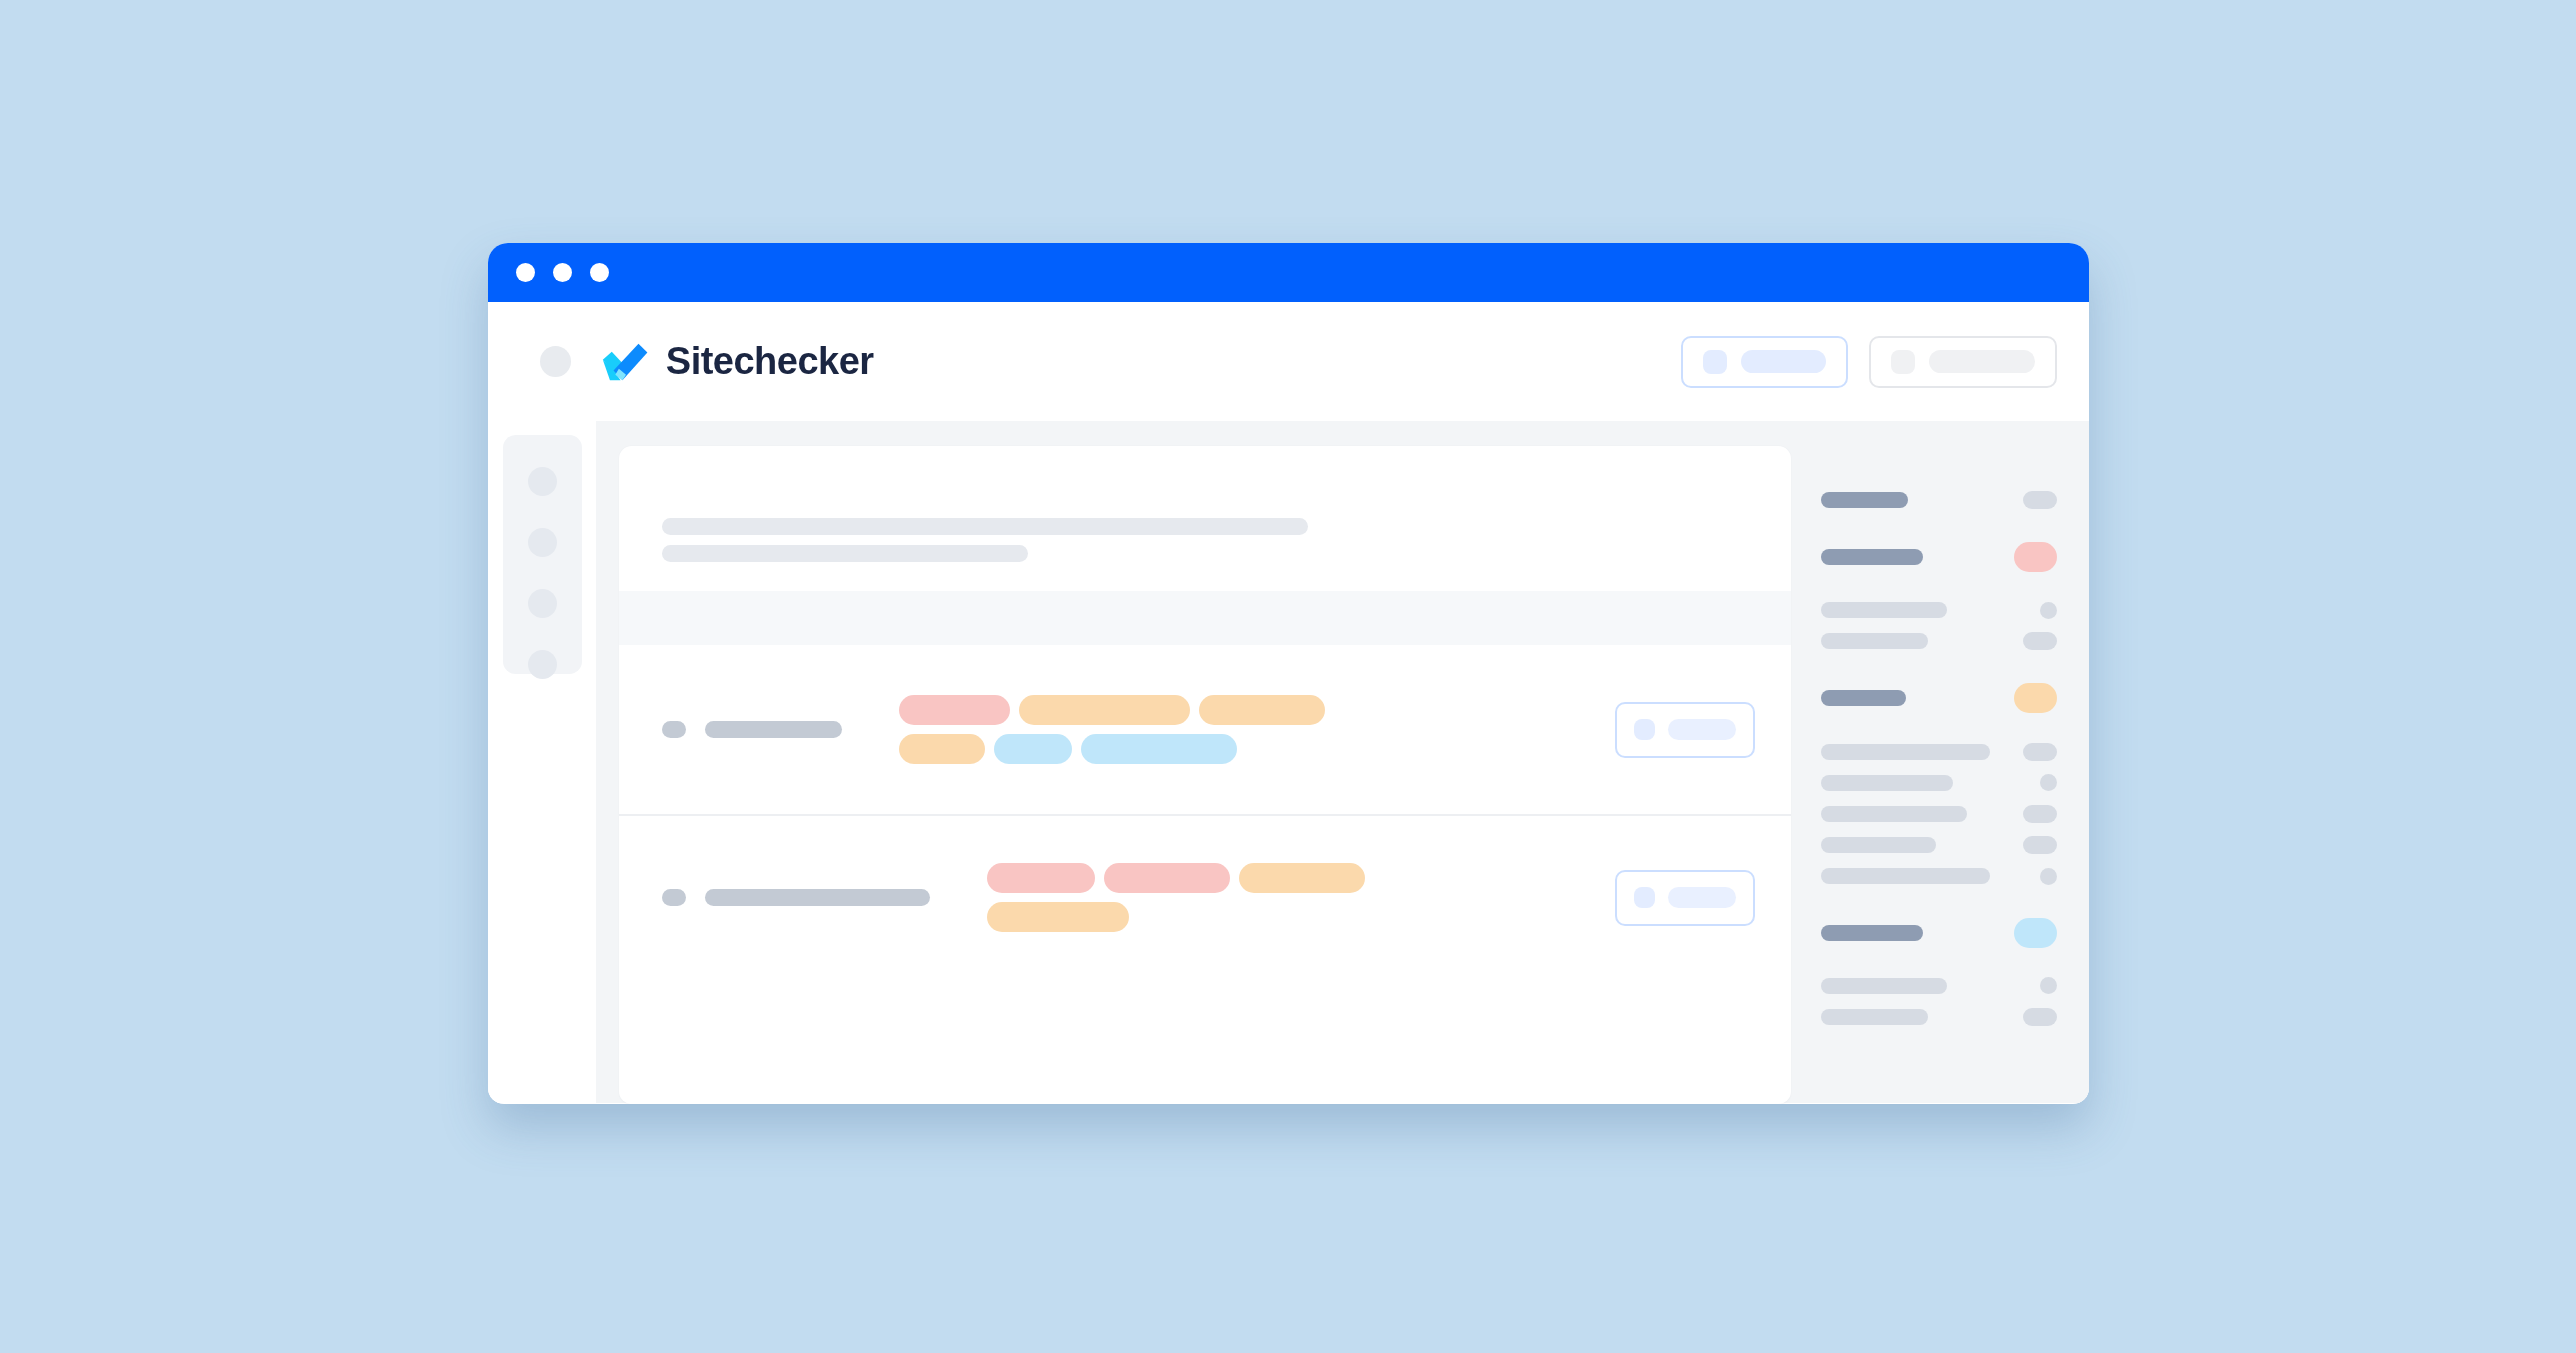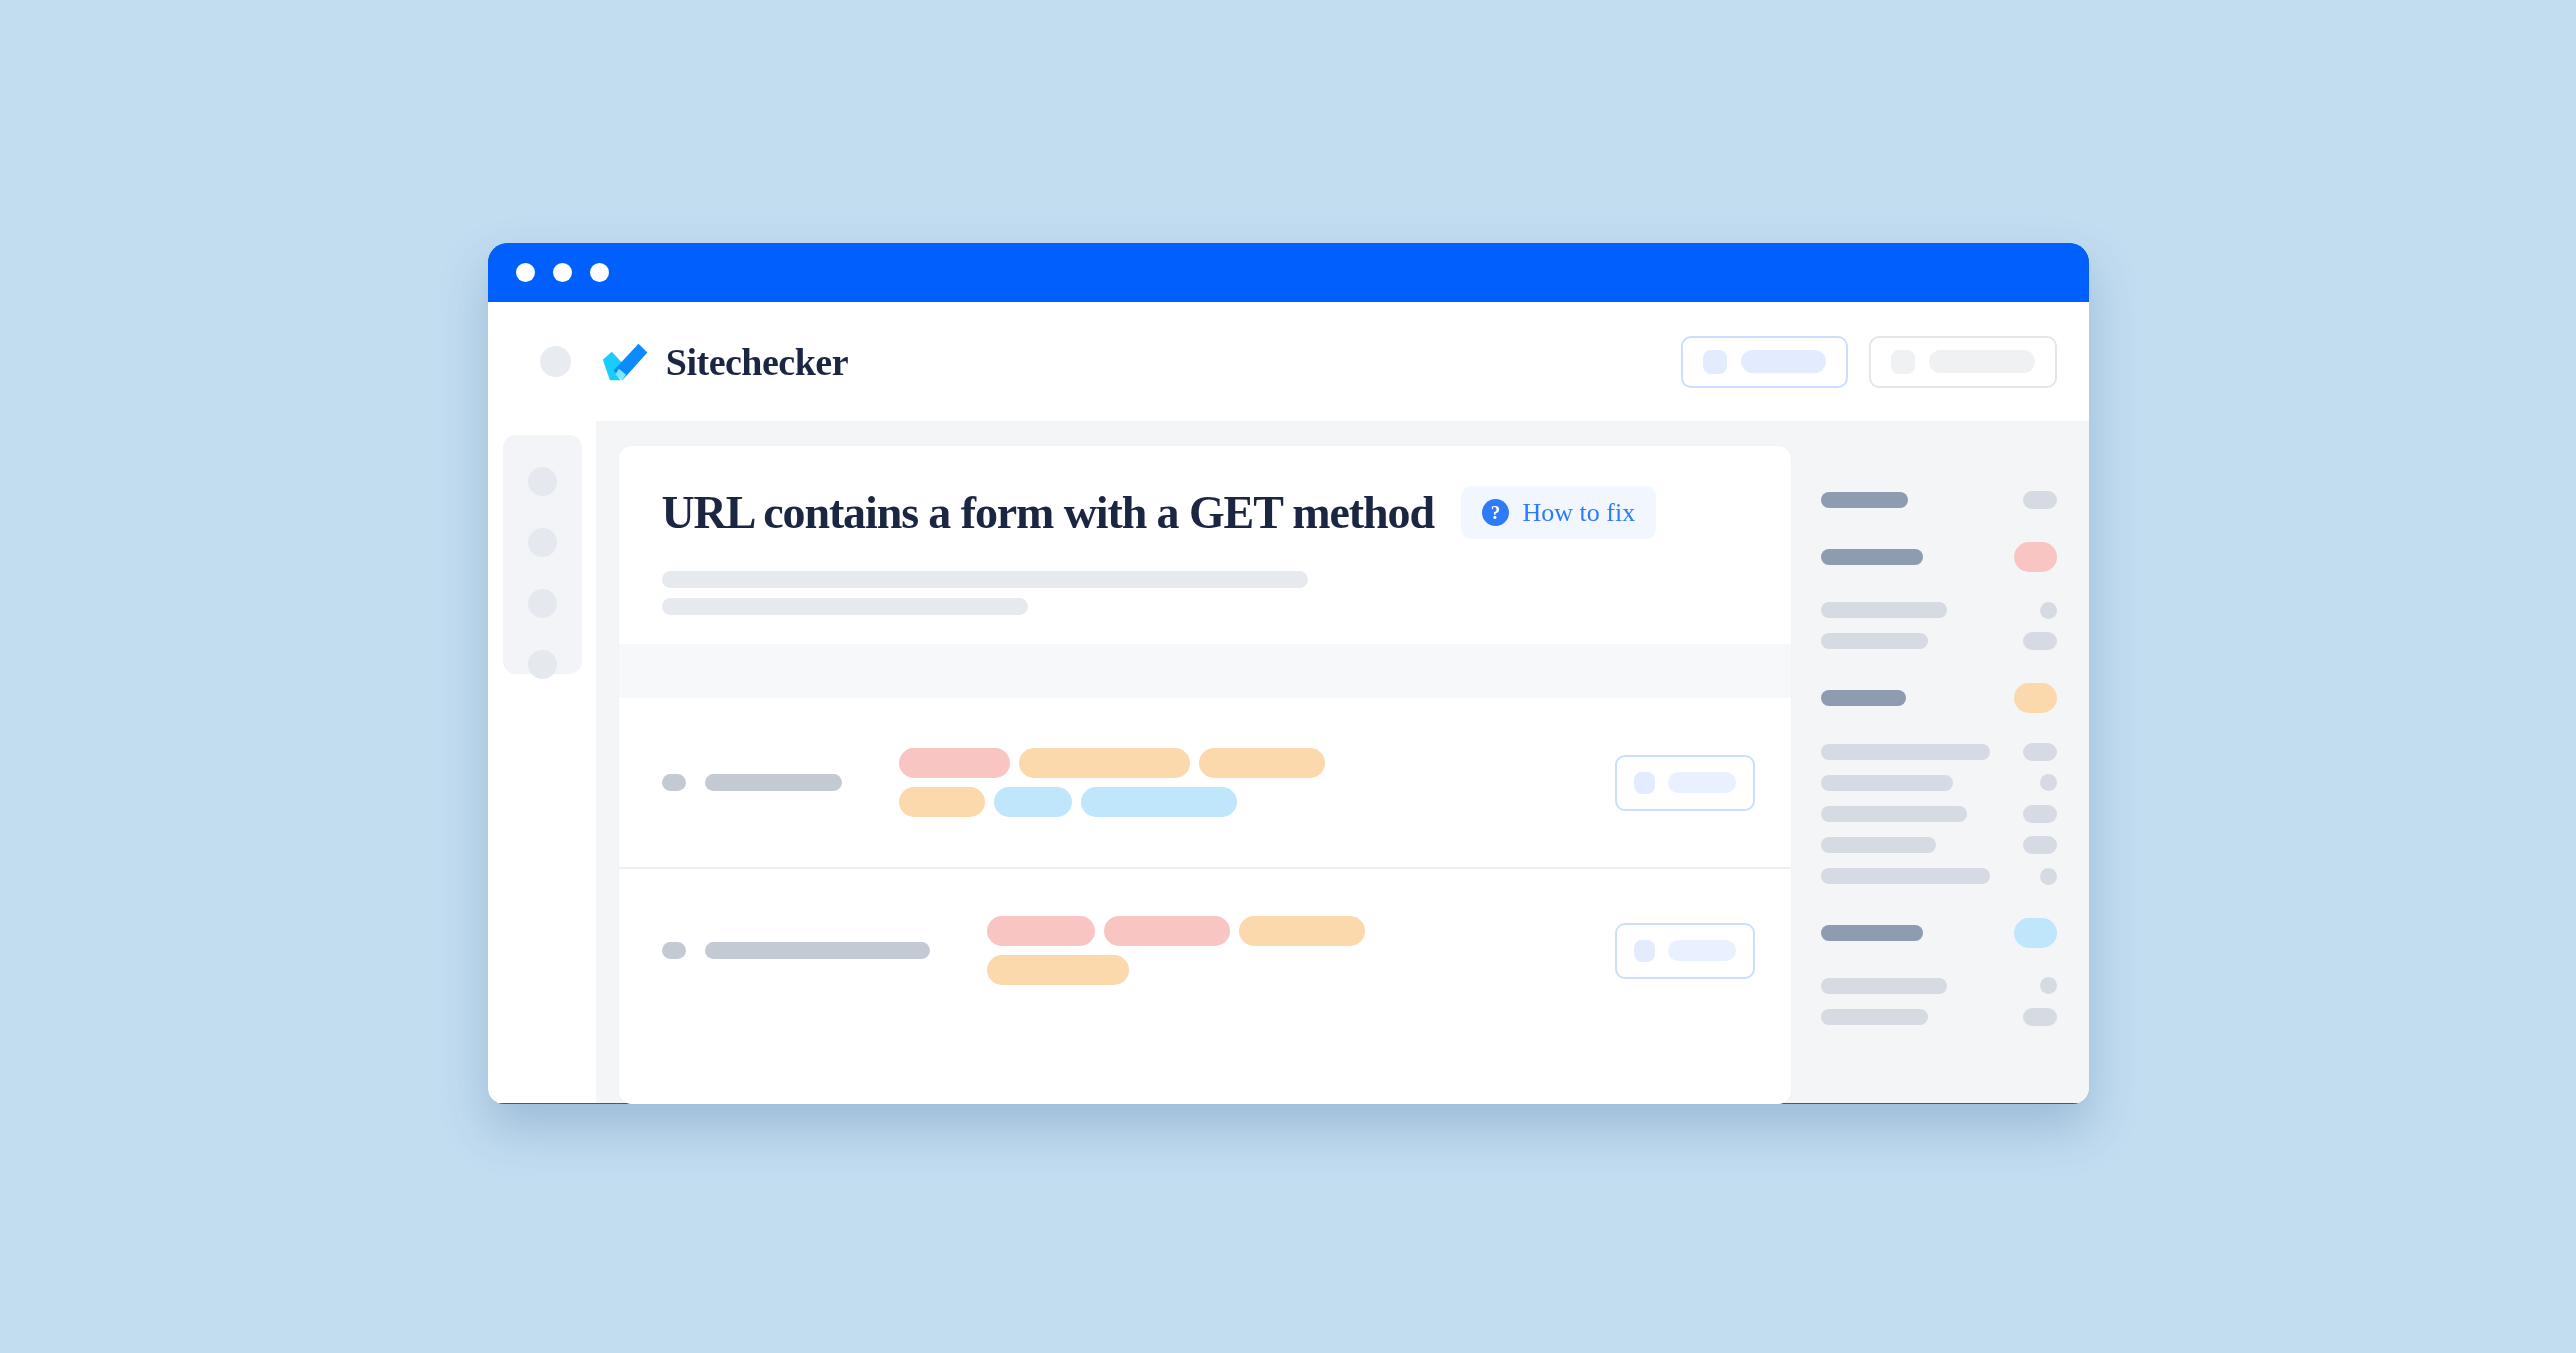--- a/index.html
+++ b/index.html
@@ -18,24 +18,23 @@
   }
 
   
   .browser-window {
     position: absolute;
     left: 488px;
     top: 243px;
     width: 1601px;
     height: 861px;
     border-radius: 20px 20px 16px 16px;
-    background: #0f766e;
+    background: #ffffff;
     box-shadow: 0 23.4px 47px rgba(62, 104, 150, 0.28);
     overflow: hidden;
-    font-family: Liberation Serif, serif;
   }
 
   
   .title-bar {
     height: 59px;
     background: #0160fd;
     display: flex;
     align-items: center;
     padding-left: 28px;
     gap: 18px;
@@ -358,27 +357,20 @@
         <span class="rail-dot"></span>
         <span class="rail-dot"></span>
         <span class="rail-dot"></span>
       </div>
     </div>
 
     <div class="main-col">
       <div class="content-card">
 
         <div class="card-head">
-          <div class="title-row">
-            <h1 class="page-title">URL contains a form with a GET method</h1>
-            <div class="how-to-fix">
-              <span class="q-icon">?</span>
-              <span class="how-to-fix-label">How to fix</span>
-            </div>
-          </div>
 
           <div class="desc-lines">
             <div class="desc-line l1"></div>
             <div class="desc-line l2"></div>
           </div>
         </div>
 
         <div class="table-head-strip"></div>
 
         <div class="row r1">

